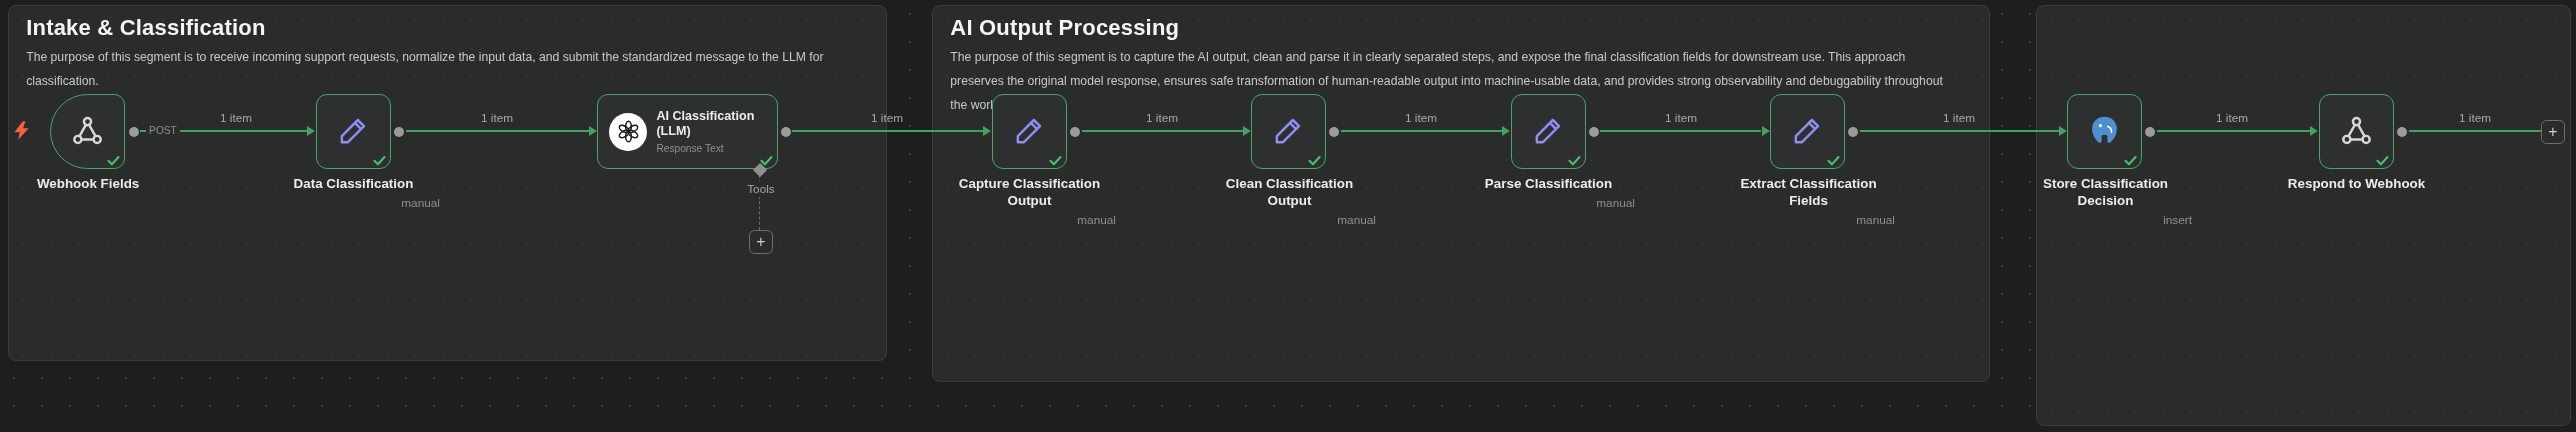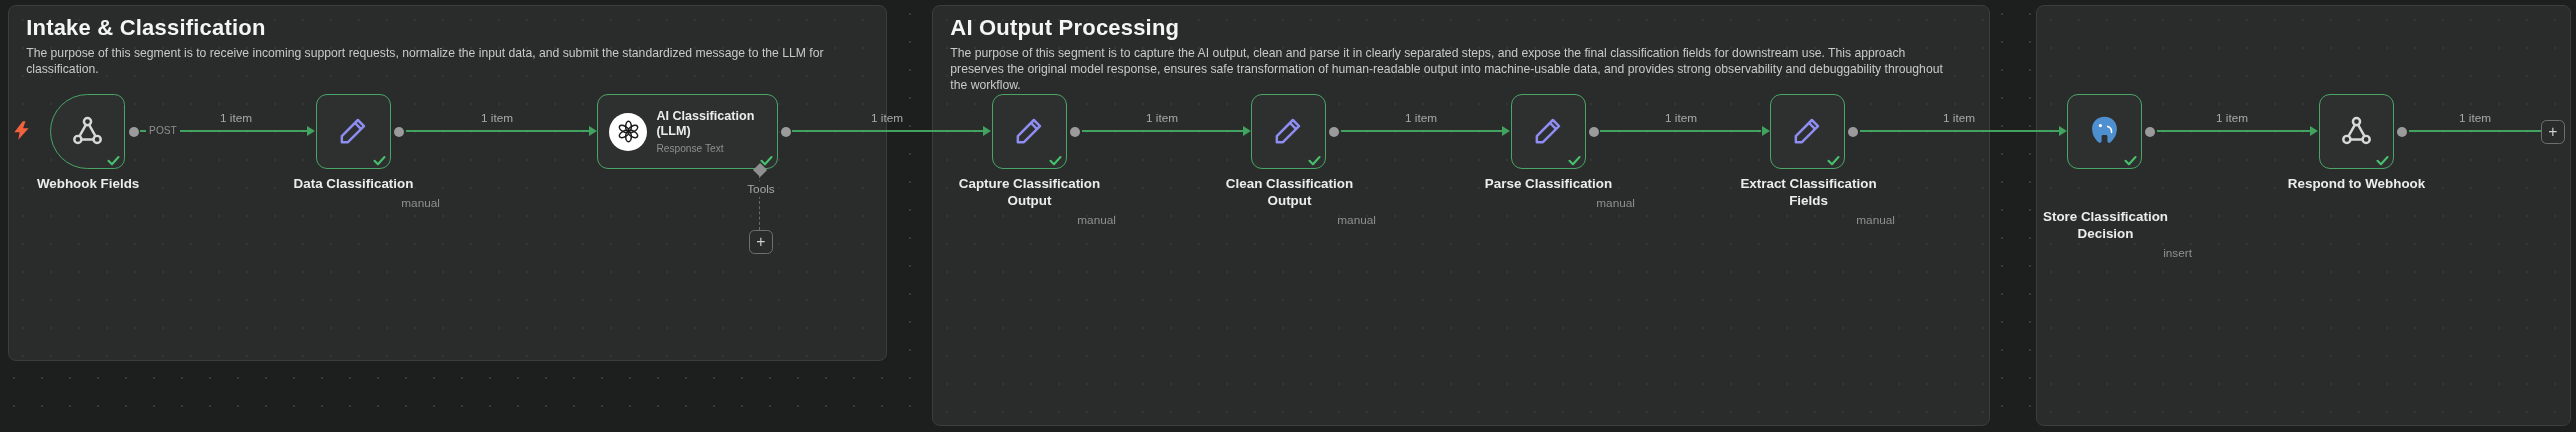--- a/index.html
+++ b/index.html
@@ -16,21 +16,21 @@
     background-image:radial-gradient(circle,#353636 1.3px,transparent 1.5px);
     background-size:28px 28px;
     border:0.8px solid #3c3d3d;border-radius:7.9px;
   }
   .panel-title{
     position:absolute;z-index:2;left:17.3px;top:9.4px;
     font-size:22px;font-weight:700;color:#f5f5f5;letter-spacing:0.2px;white-space:nowrap;
   }
   .panel-desc{
     position:absolute;z-index:2;left:17.3px;top:39px;
-    font-size:12.2px;line-height:16px;color:#c9c9c9;
+    font-size:12.2px;line-height:24px;color:#c9c9c9;
   }
   .node{
     position:absolute;z-index:6;top:94px;width:75px;height:75px;box-sizing:border-box;
     background:#2e2f2f;border:1.6px solid #4aa567;border-radius:11px;
     display:flex;align-items:center;justify-content:center;
   }
   .node.trigger{border-radius:39px 11px 11px 39px;}
   .node.wide{width:181px;justify-content:flex-start;padding-left:11px;gap:9.4px;}
   .node-check{position:absolute;right:3.1px;bottom:0px;line-height:0;}
   .node-label{
@@ -73,21 +73,21 @@
 </style>
 </head>
 <body>
 
 <div class="canvas">
 
   <div class="panel" style="left:7.9px;top:4.7px;width:879px;height:356px;">
     <div class="panel-title">Intake &amp; Classification</div>
     <div class="panel-desc" style="width:818px;">The purpose of this segment is to receive incoming support requests, normalize the input data, and submit the standardized message to the LLM for classification.</div>
   </div>
-  <div class="panel" style="left:932px;top:4.7px;width:1058px;height:421px;">
+  <div class="panel" style="left:932px;top:4.7px;width:1058px;height:377px;">
     <div class="panel-title">AI Output Processing</div>
     <div class="panel-desc" style="width:998px;">The purpose of this segment is to capture the AI output, clean and parse it in clearly separated steps, and expose the final classification fields for downstream use. This approach preserves the original model response, ensures safe transformation of human-readable output into machine-usable data, and provides strong observability and debuggability throughout the workflow.</div>
   </div>
   <div class="panel" style="left:2036px;top:4.7px;width:535px;height:421px;">
   </div>
 
   <span class="bolt">
     <svg viewBox="0 0 24 24" width="21" height="21">
         <path d="M13.5 1.5 L3.8 14 h6.1 L8.3 22.5 L20.2 9.5 h-6.4 L16.6 1.5 Z" fill="#f4623d"></path>
       </svg>
@@ -285,21 +285,21 @@
         <circle cx="9.2" cy="8.6" r="1.1" fill="#ffffff"></circle>
         <path d="M14.2,9.2 c1.7,0.5 2.8,2.1 2.6,4.1" stroke="#ffffff" stroke-width="1.1" fill="none" stroke-linecap="round"></path>
       </svg>
     </span>
     <span class="node-check">
       <svg viewBox="0 0 24 24" width="15" height="15">
           <path d="M4 12.5 L9.5 18 L20 6.5" stroke="#46c06d" stroke-width="3.4" fill="none" stroke-linecap="round" stroke-linejoin="round"></path>
         </svg>
     </span>
   </div>
-  <div class="node-label" style="left:2019px;margin-top:33px;">
+  <div class="node-label" style="left:2019px;">
     <span>Store Classification Decision</span>
     <div class="node-sub">insert</div>
   </div>
 
   <div class="node" style="left:2319px;">
     <span>
       <svg viewBox="0 0 24 24" width="33" height="33">
           <g stroke="#d8d8d8" stroke-width="1.8" fill="none">
         <circle cx="12" cy="5.5" r="2.6"></circle>
             <circle cx="5" cy="18.5" r="2.6"></circle>

